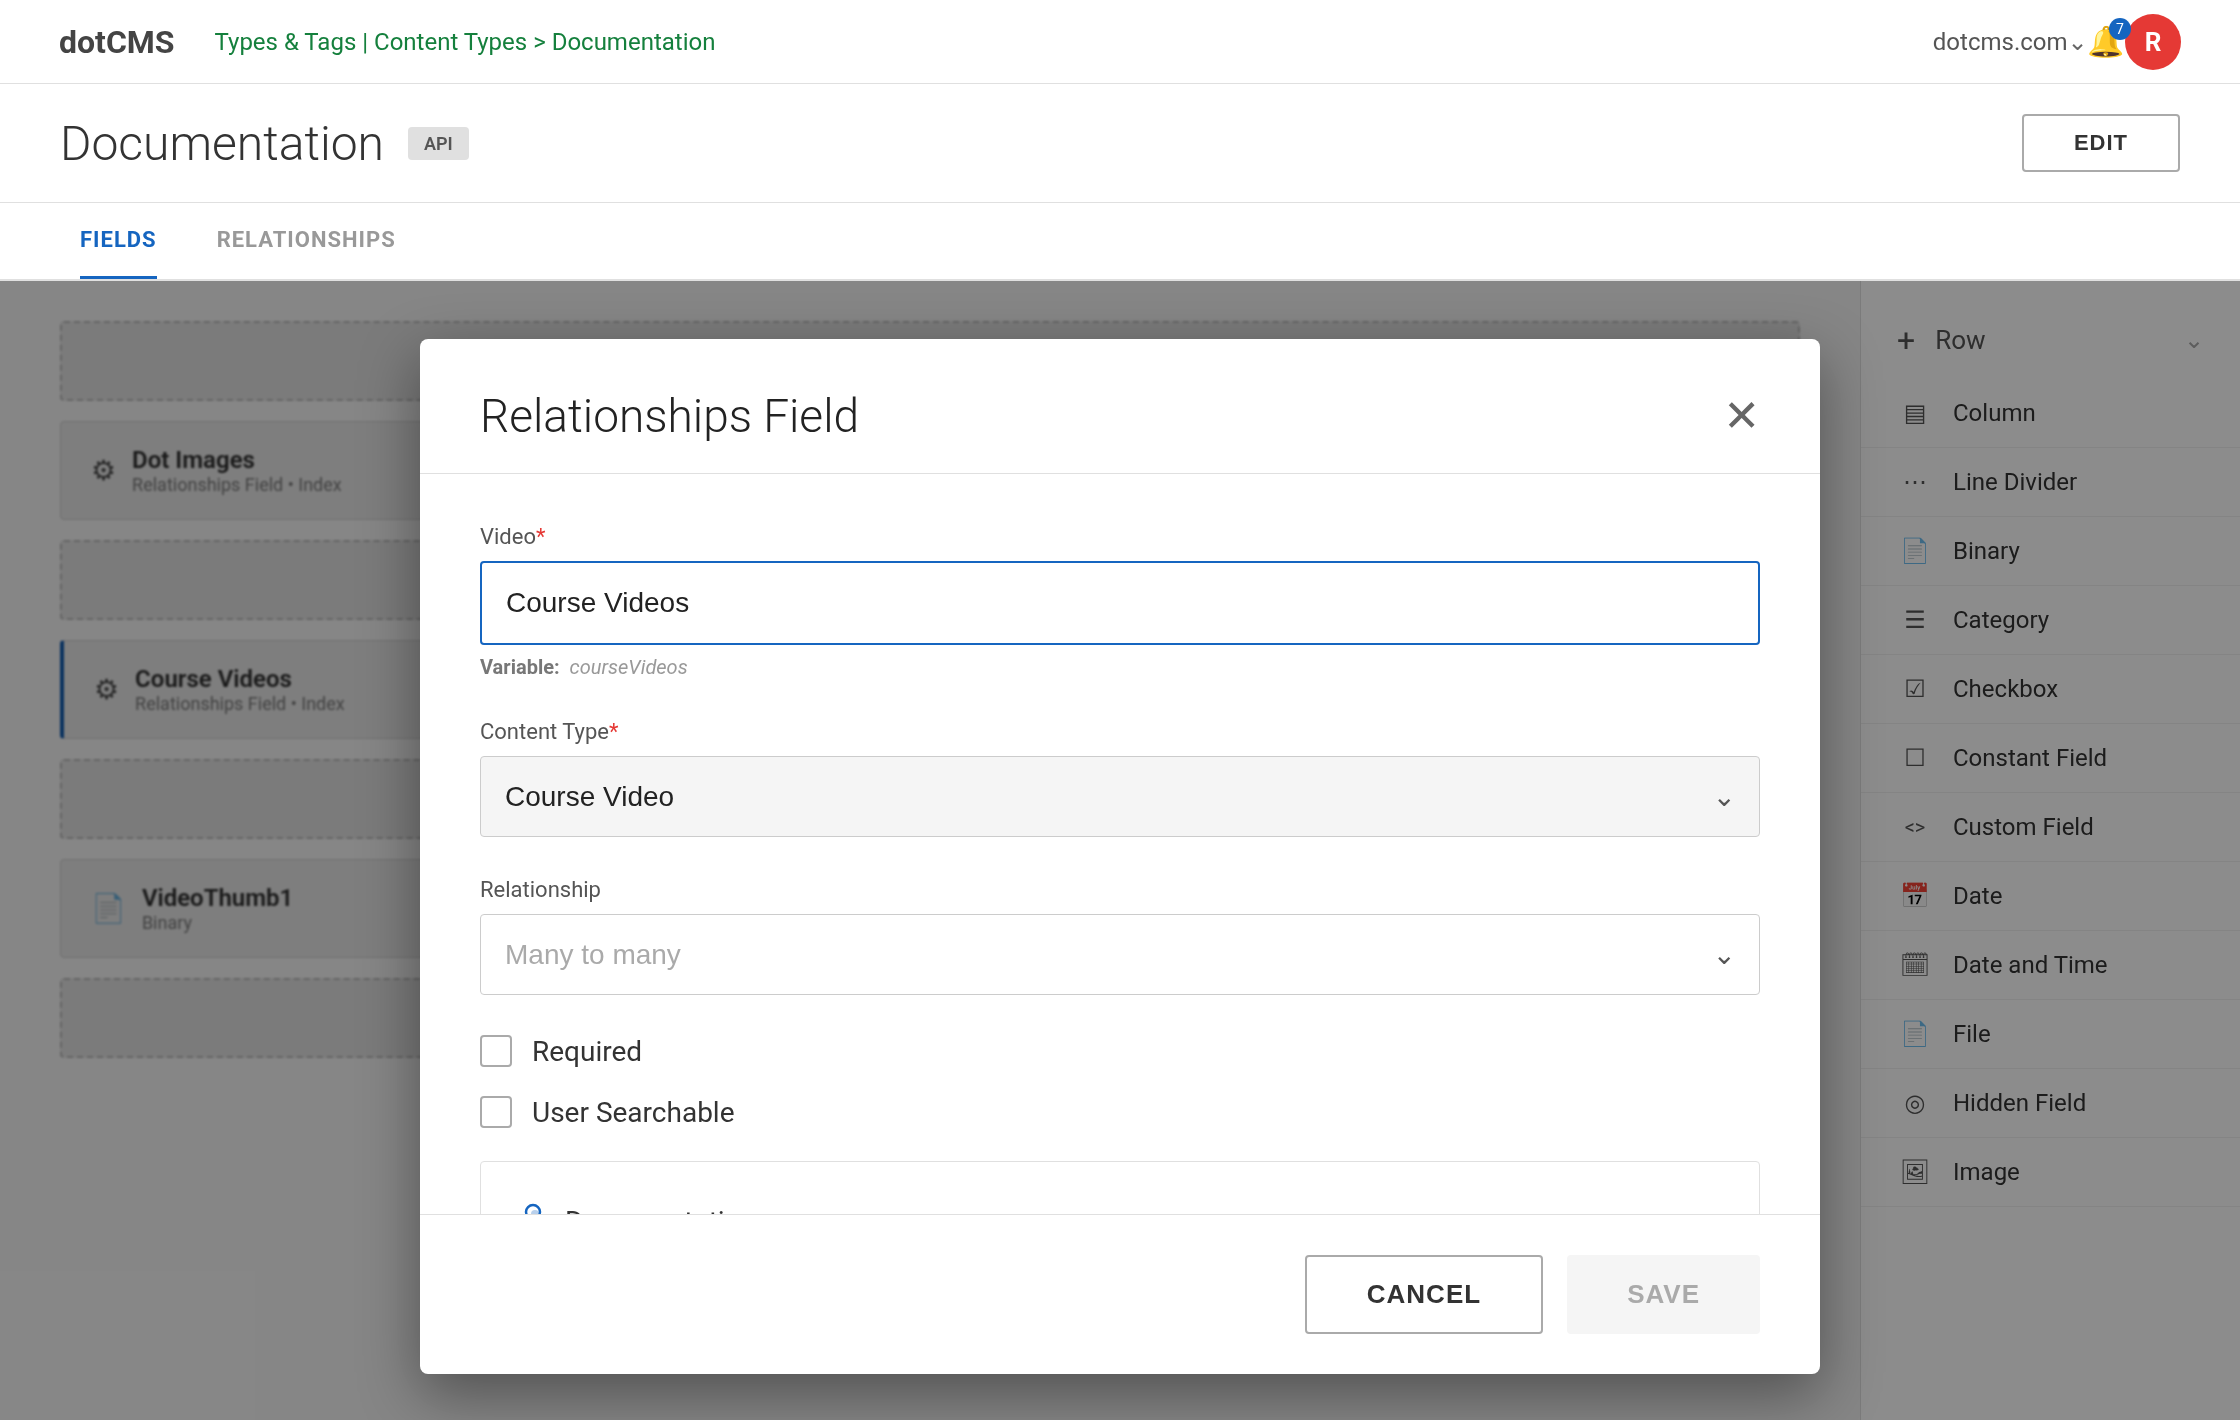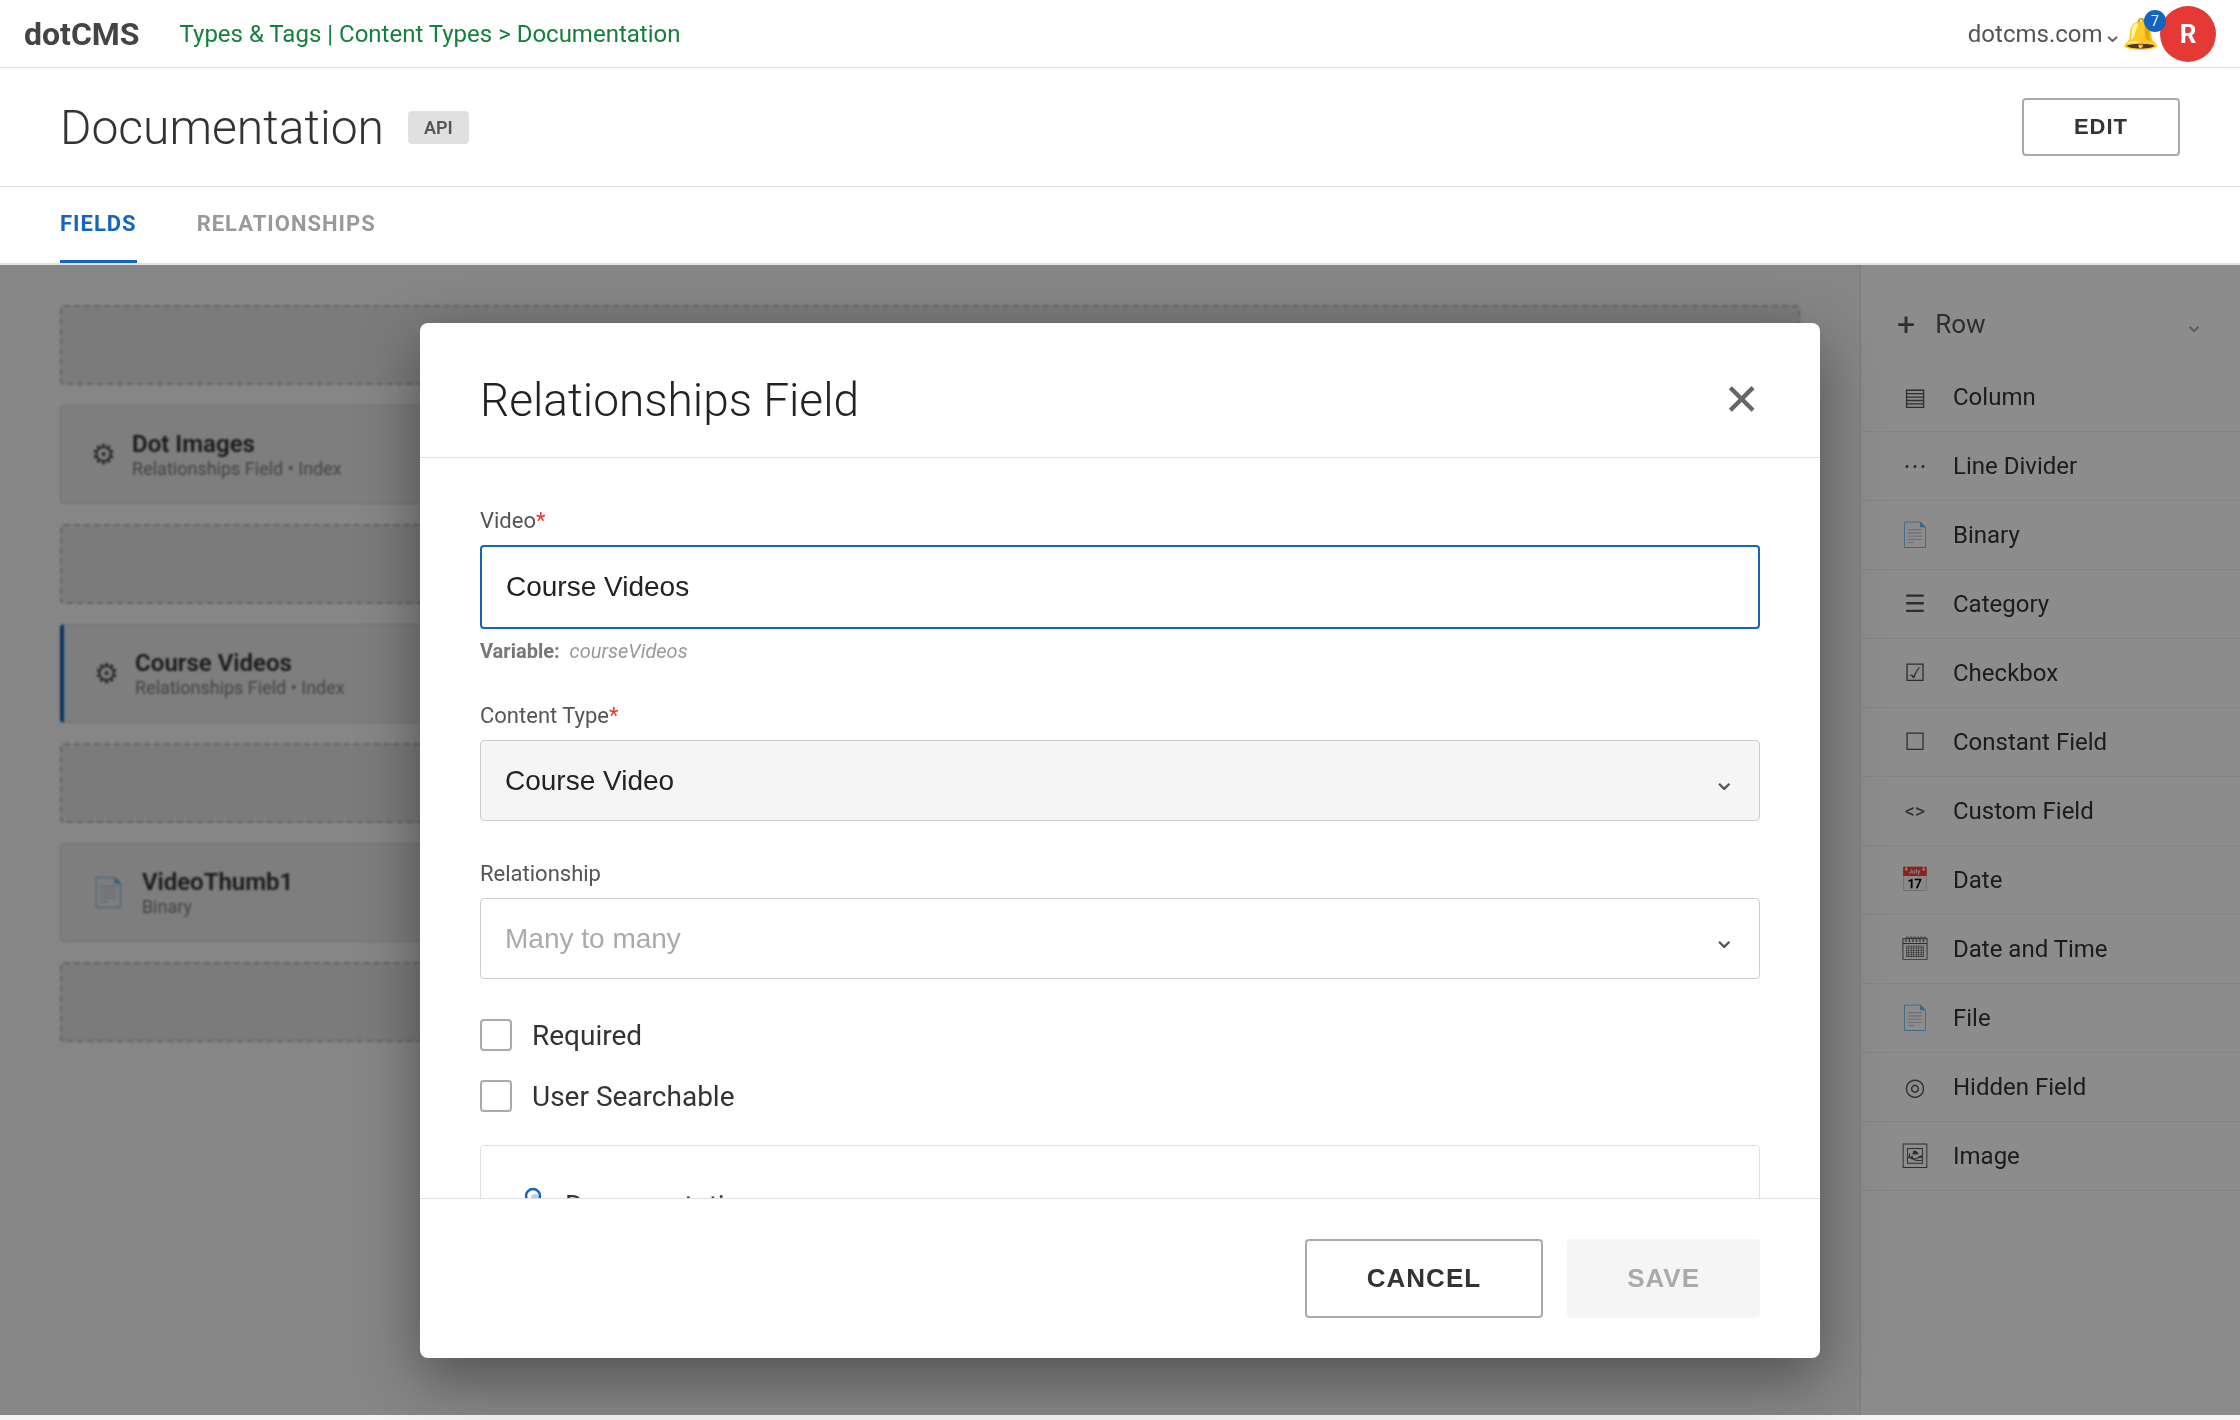--- a/index.html
+++ b/index.html
@@ -17,24 +17,24 @@
       width: 100%;
       height: 100%;
       background: #f5f5f5;
       position: absolute;
       top: 0; left: 0;
     }
 
     
     .top-nav {
       background: #fff;
-      height: 68px;
-      display: flex;
-      align-items: center;
-      padding: 0 24px;
+      height: 84px;
+      display: flex;
+      align-items: center;
+      padding: 0 59px;
       border-bottom: 1px solid #e0e0e0;
       position: relative;
       z-index: 1;
     }
     .logo {
       font-size: 32px;
       font-weight: 700;
       color: #333;
       margin-right: 40px;
     }
@@ -118,21 +118,21 @@
       border-radius: 4px;
       letter-spacing: 1px;
       cursor: pointer;
     }
 
     
     .tab-bar {
       background: #fff;
       display: flex;
       border-bottom: 2px solid #e0e0e0;
-      padding: 0 60px;
+      padding: 0 80px;
     }
     .tab {
       padding: 24px 0;
       margin-right: 60px;
       font-size: 22px;
       font-weight: 700;
       color: #999;
       border-bottom: 3px solid transparent;
       cursor: pointer;
       letter-spacing: 1px;

